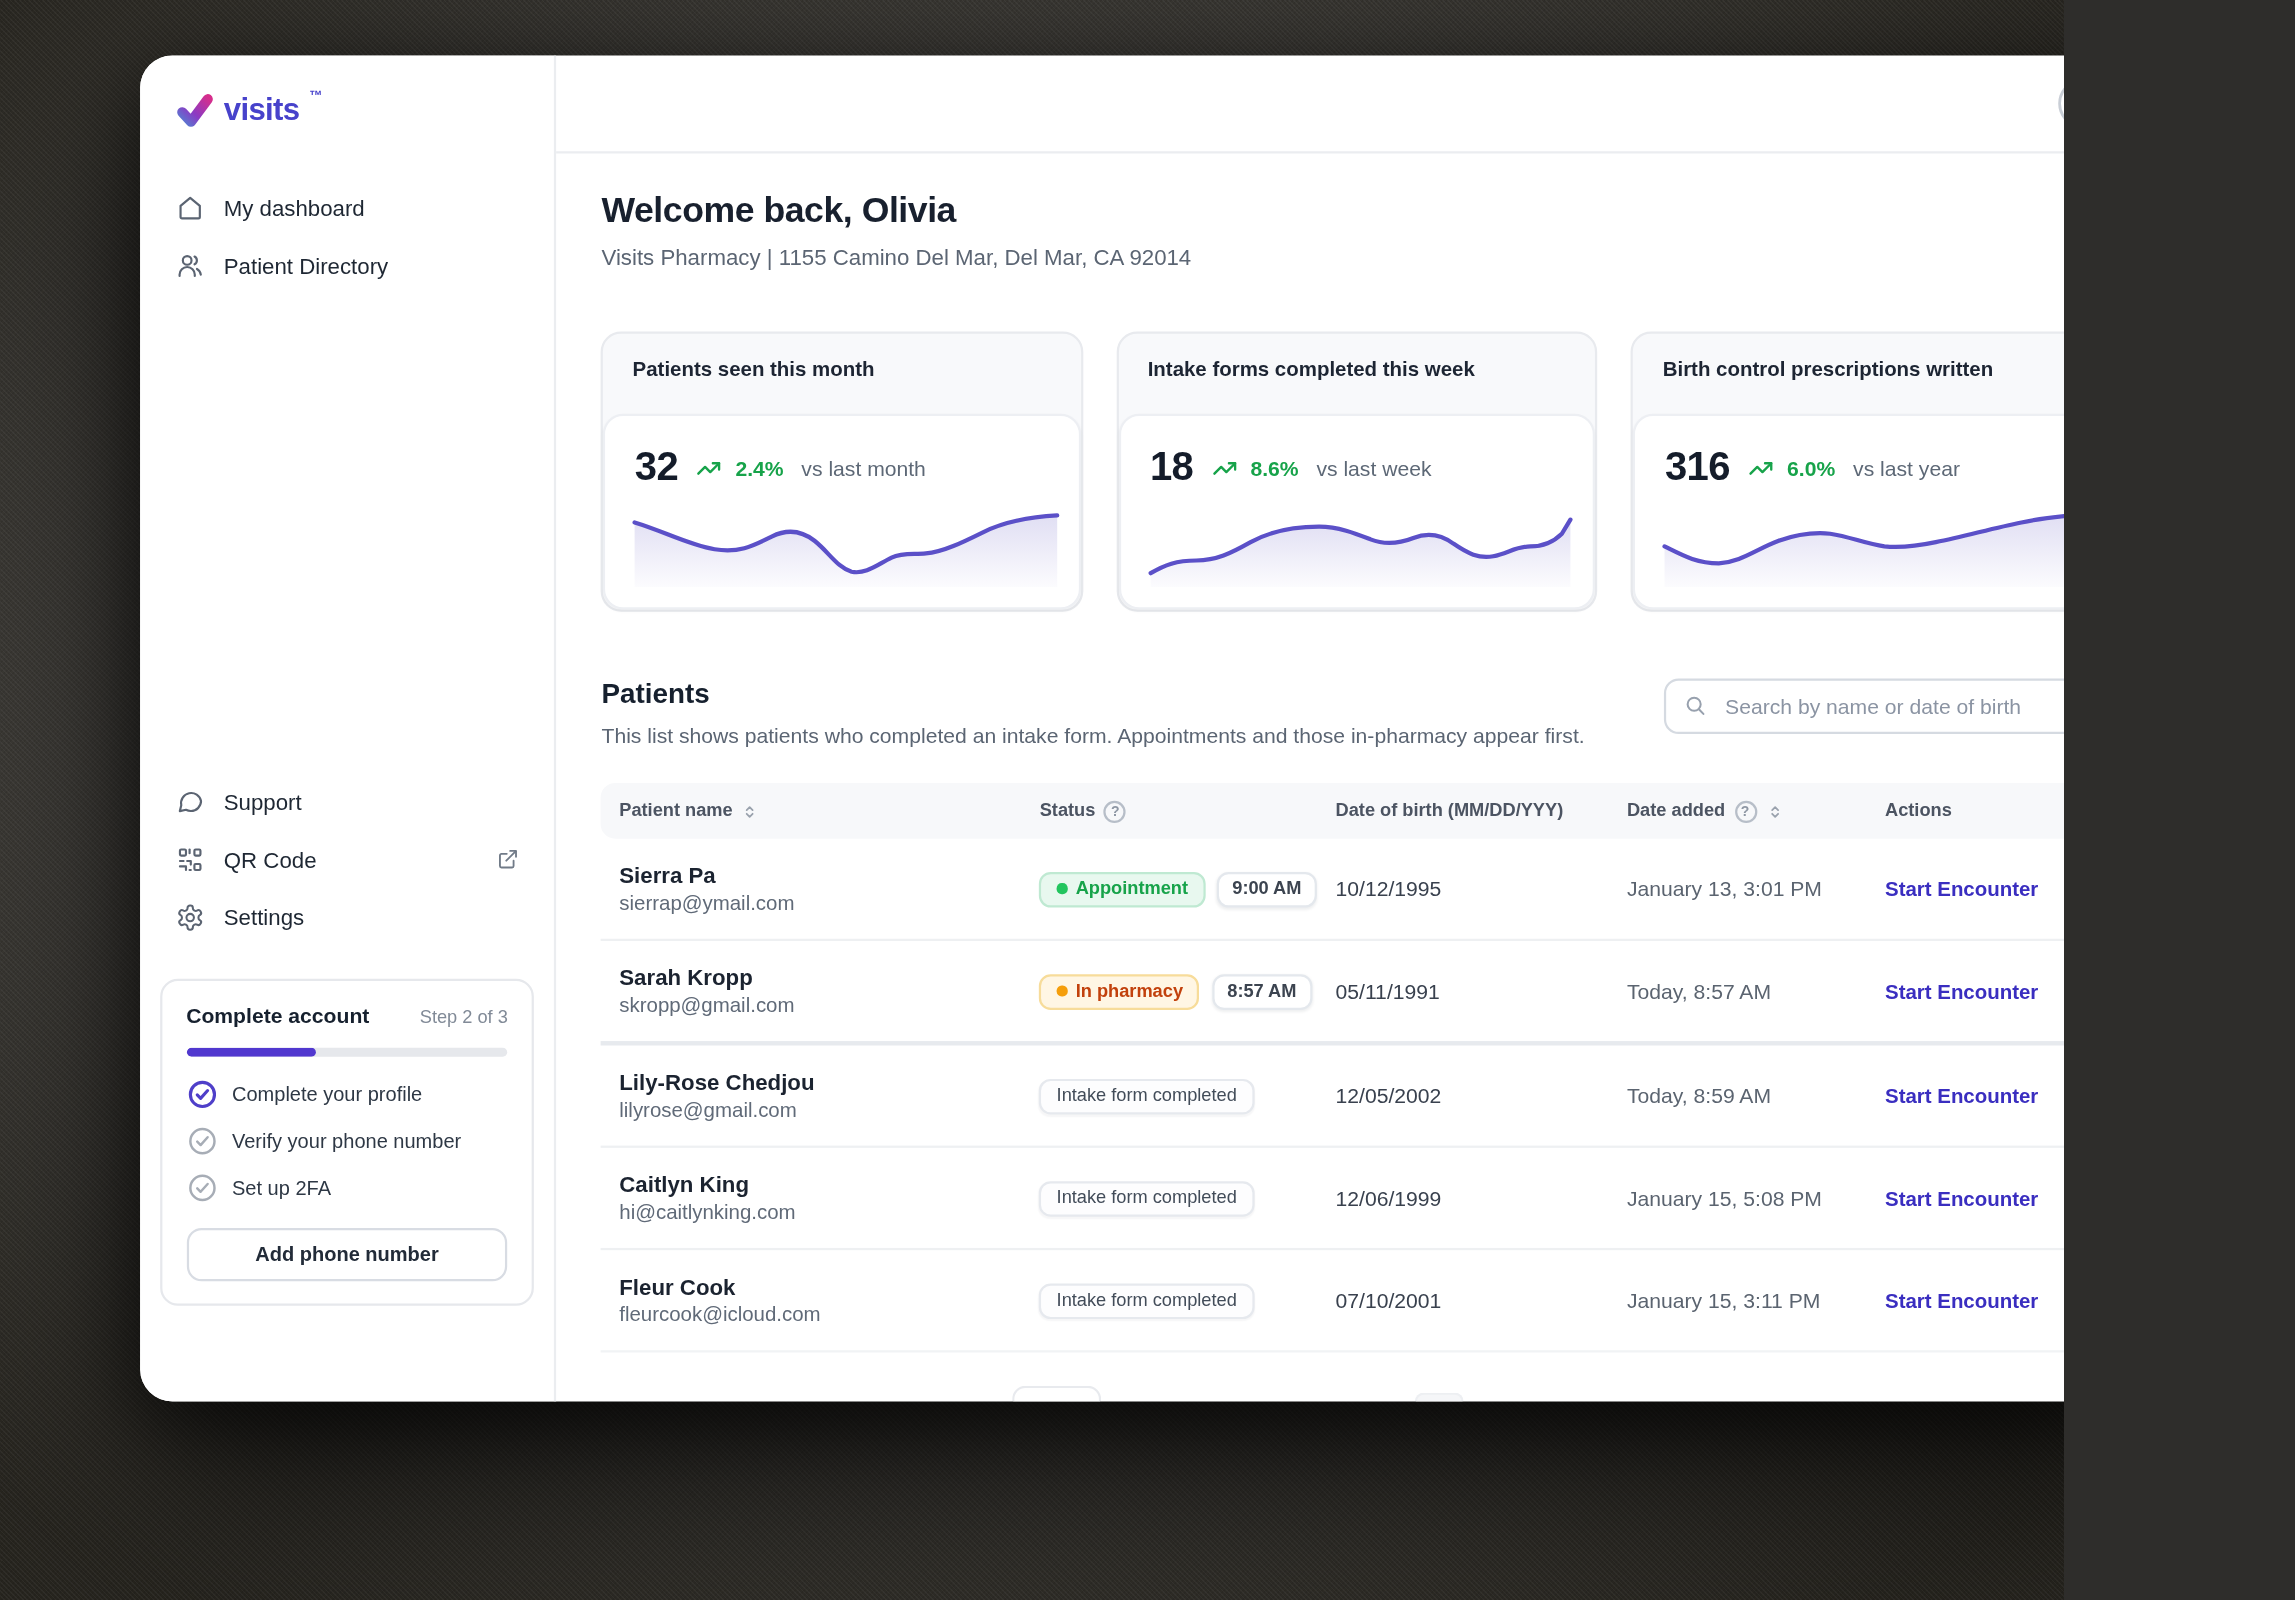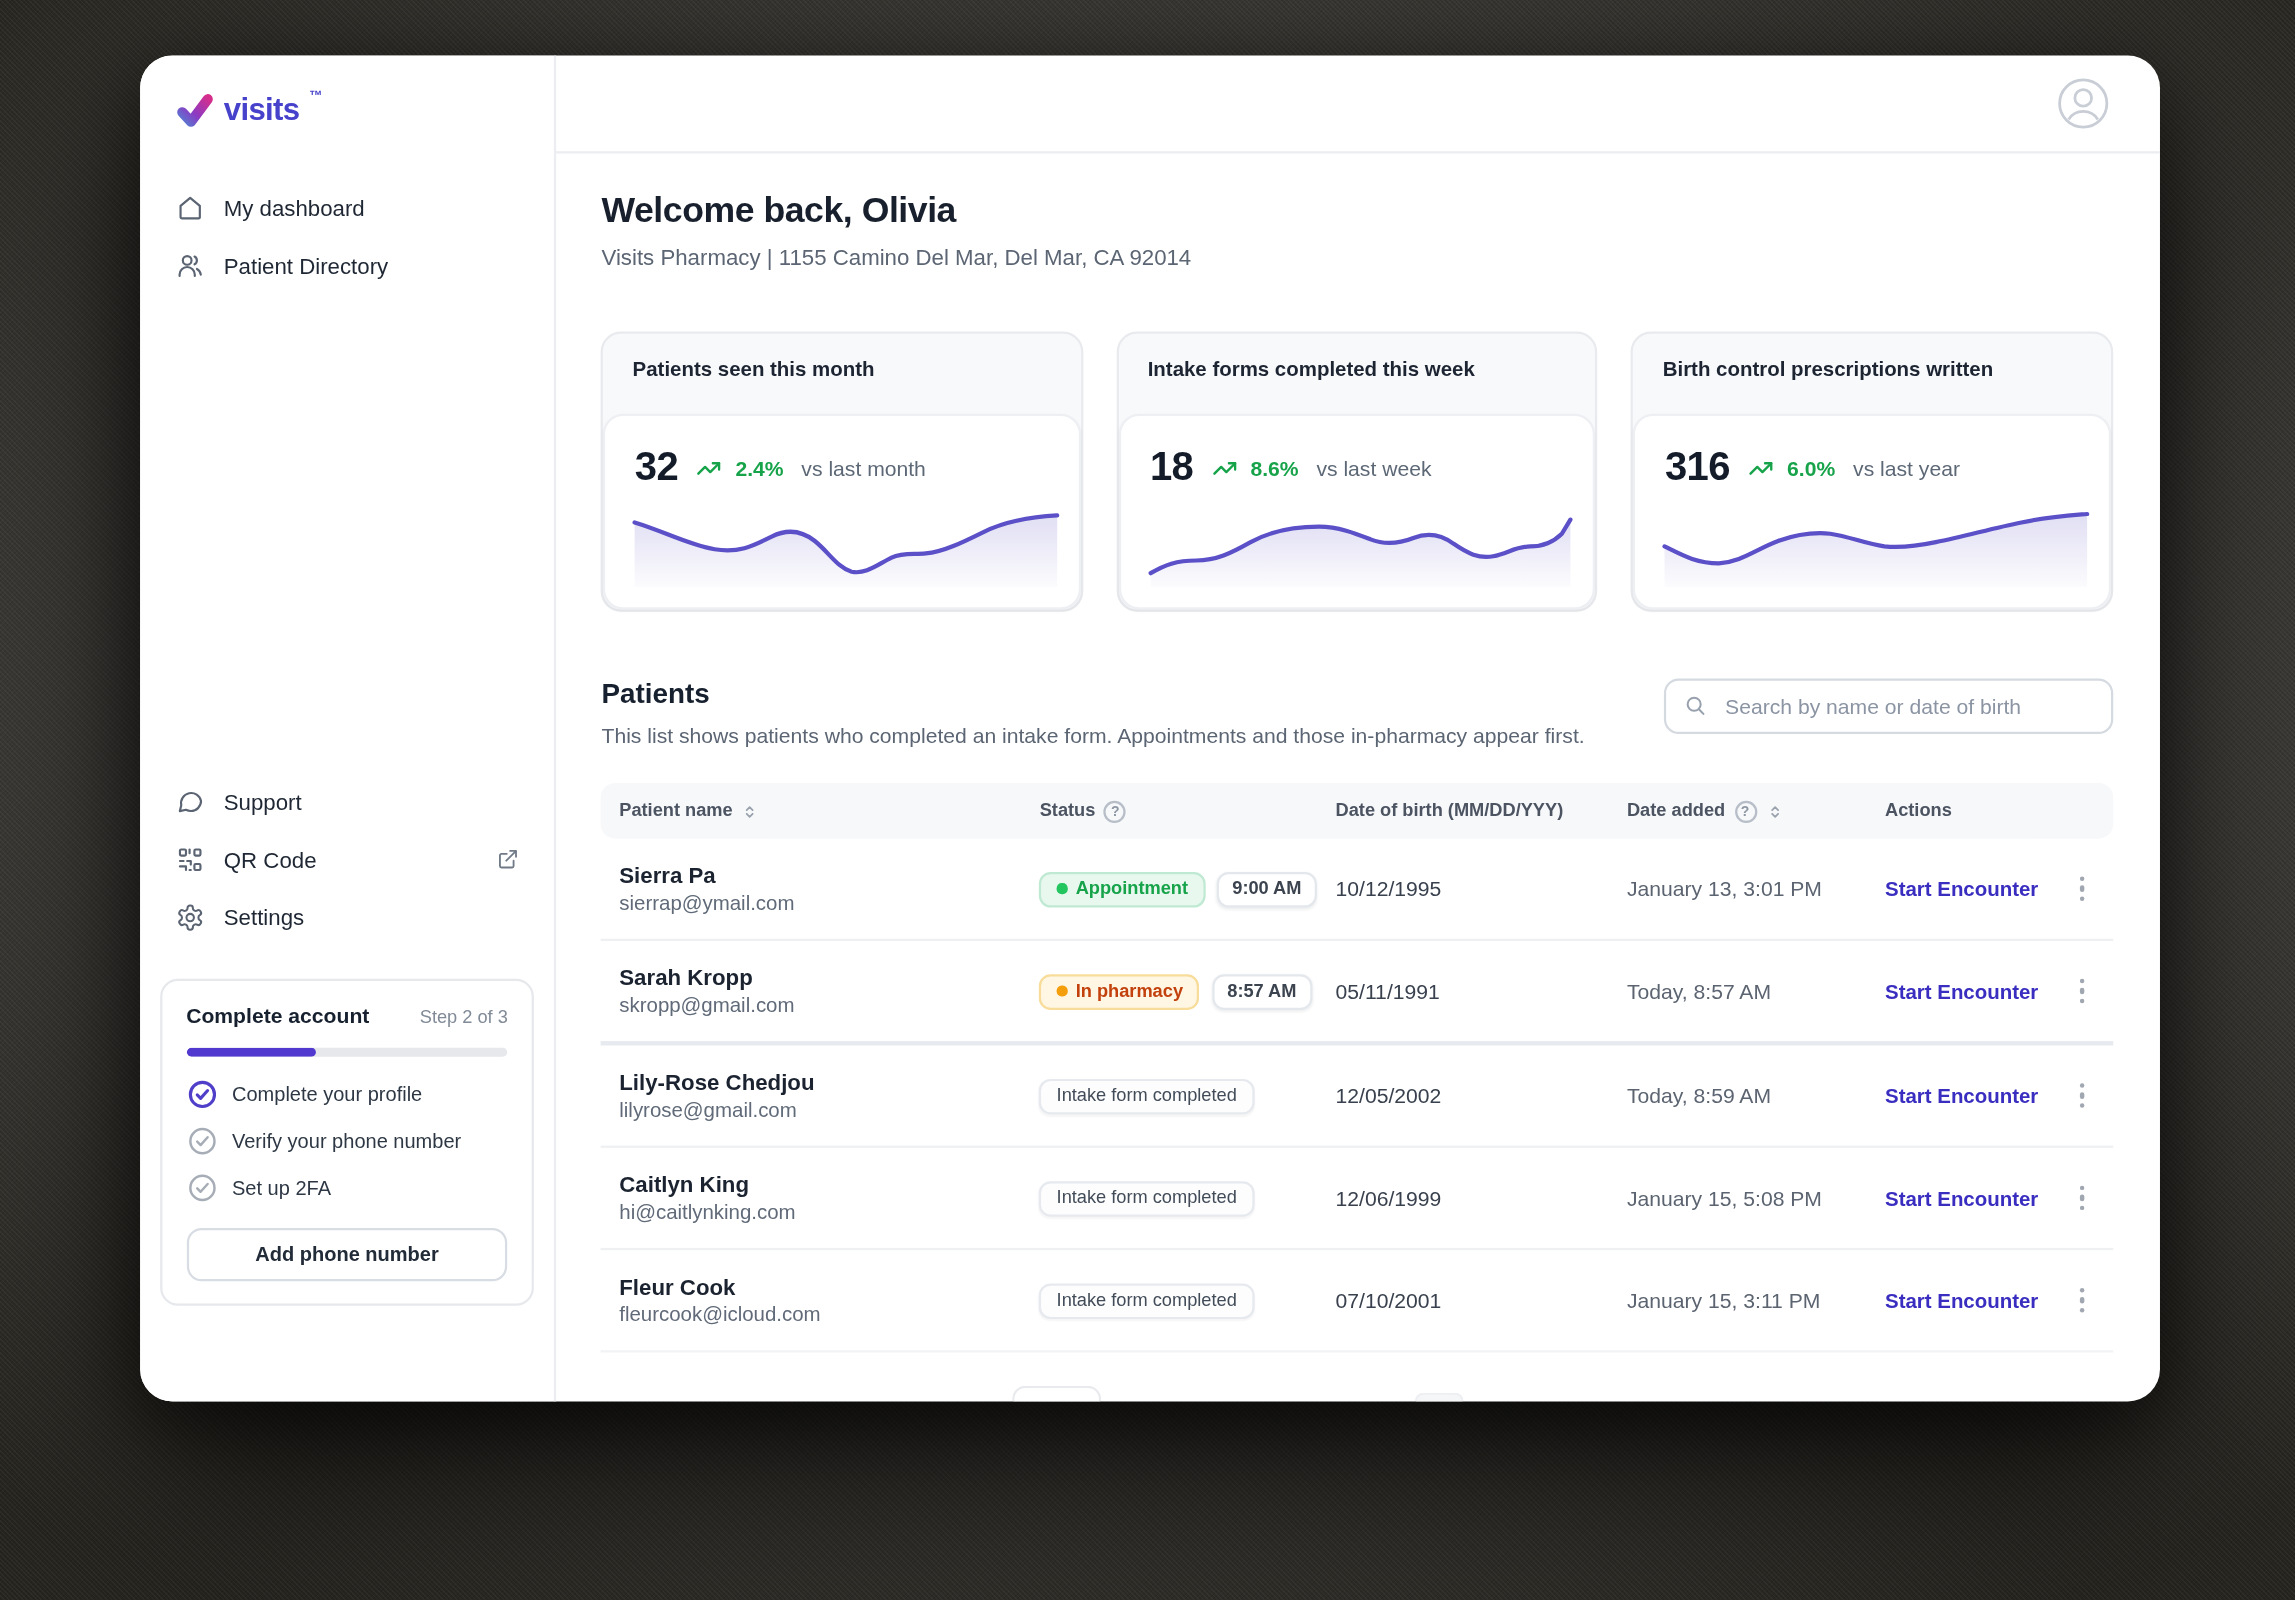--- a/index.html
+++ b/index.html
@@ -1,17 +1,17 @@
 <!DOCTYPE html>
 <html style="font-size:10.5px"><head>
 <meta charset="utf-8">
 <style>
   html,body{margin:0;padding:0;}
   body{width:2295px;height:1601px;overflow:hidden;background:#2e2d2b;font-family:"Liberation Sans",sans-serif;}
-  .viewport{position:relative;width:2295px;height:1601px;overflow:hidden;
+  .viewport{position:relative;width:2064px;height:1601px;overflow:hidden;
     background:
       repeating-linear-gradient(45deg, rgba(255,255,255,.045) 0 1.3px, rgba(0,0,0,0) 1.3px 3.3px),
       repeating-linear-gradient(-45deg, rgba(0,0,0,.07) 0 1.3px, rgba(0,0,0,0) 1.3px 3.3px),
       radial-gradient(ellipse 75% 65% at 50% 45%, #5a5852 0%, #43413d 55%, #27251f 100%);
   }
   .stage{position:absolute;left:0;top:0;width:1032px;height:719px;transform:scale(2.22449);transform-origin:0 0;}
 
   
   .app{position:absolute;left:63px;top:25px;width:908px;height:605px;background:#fff;border-radius:14.5px;
        box-shadow:0 33px 86px rgba(0,0,0,.78),0 9.2px 32px rgba(0,0,0,.55);display:flex;overflow:hidden;}

